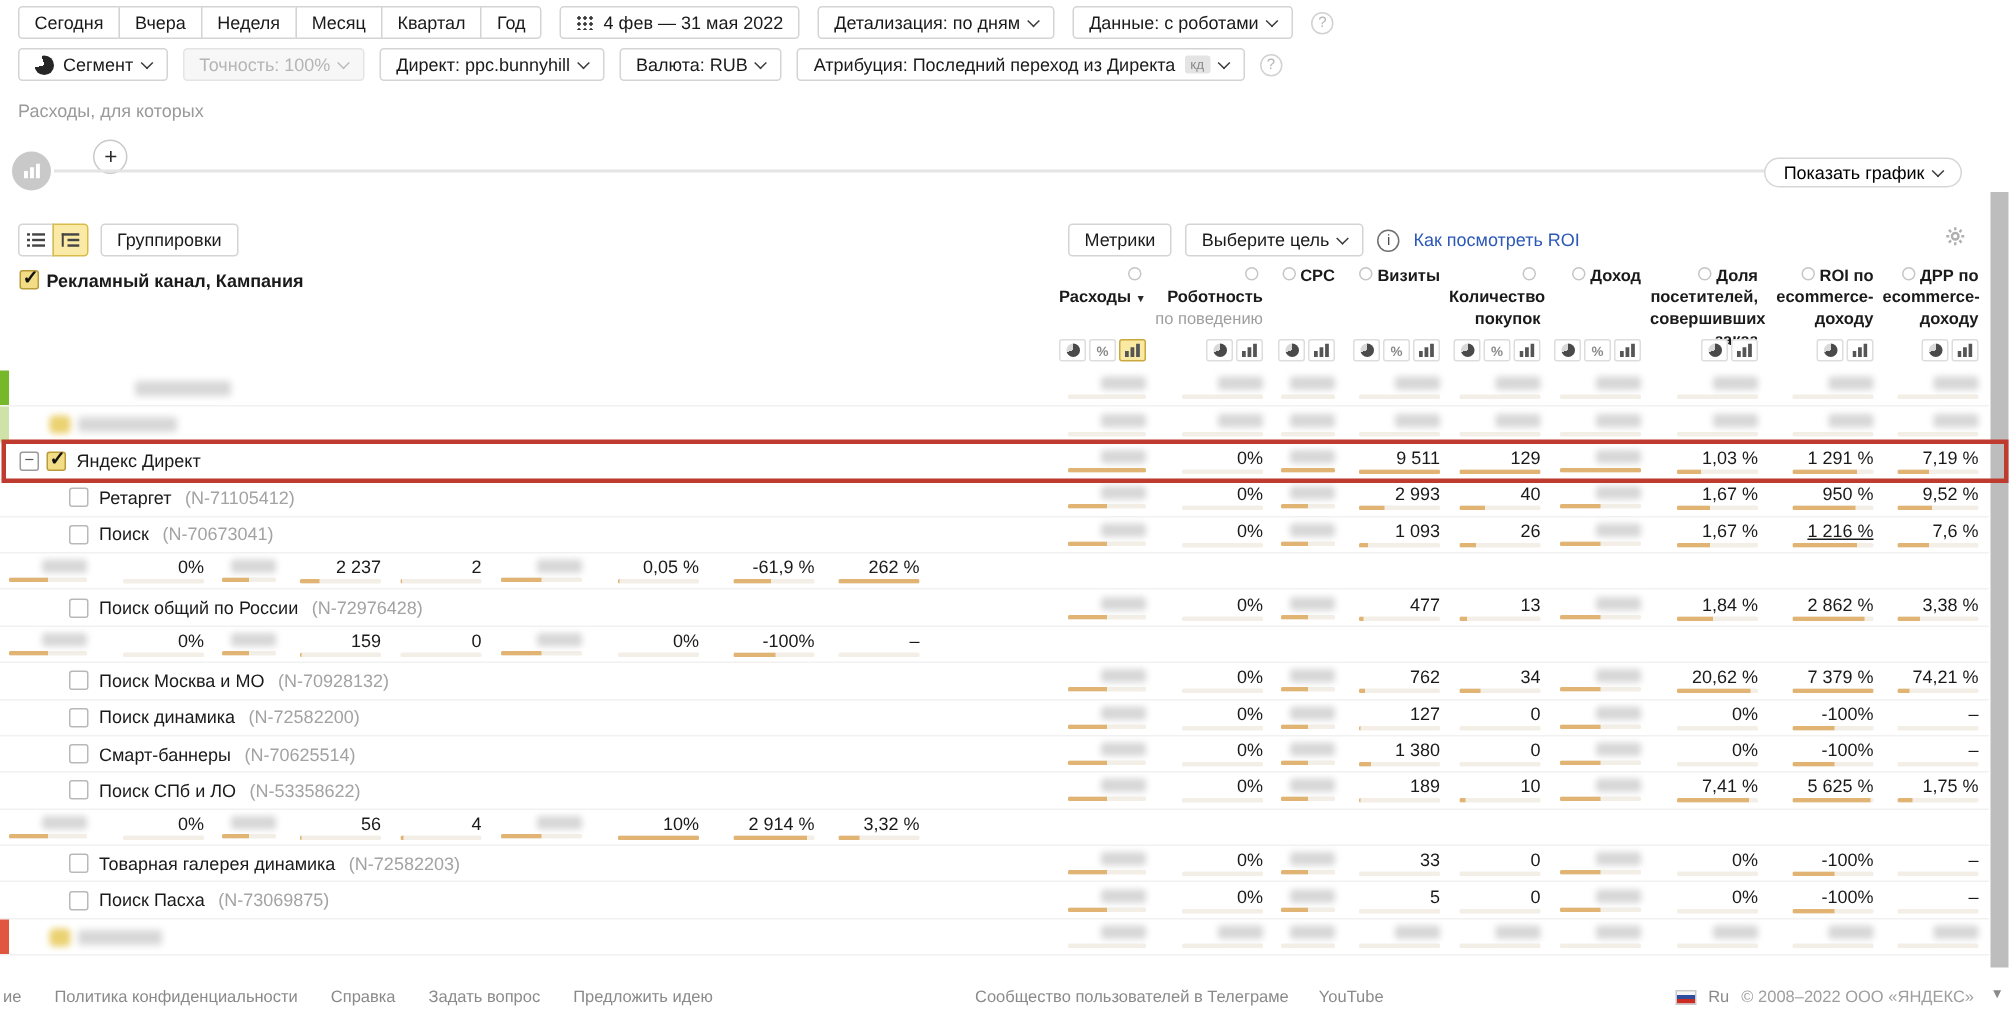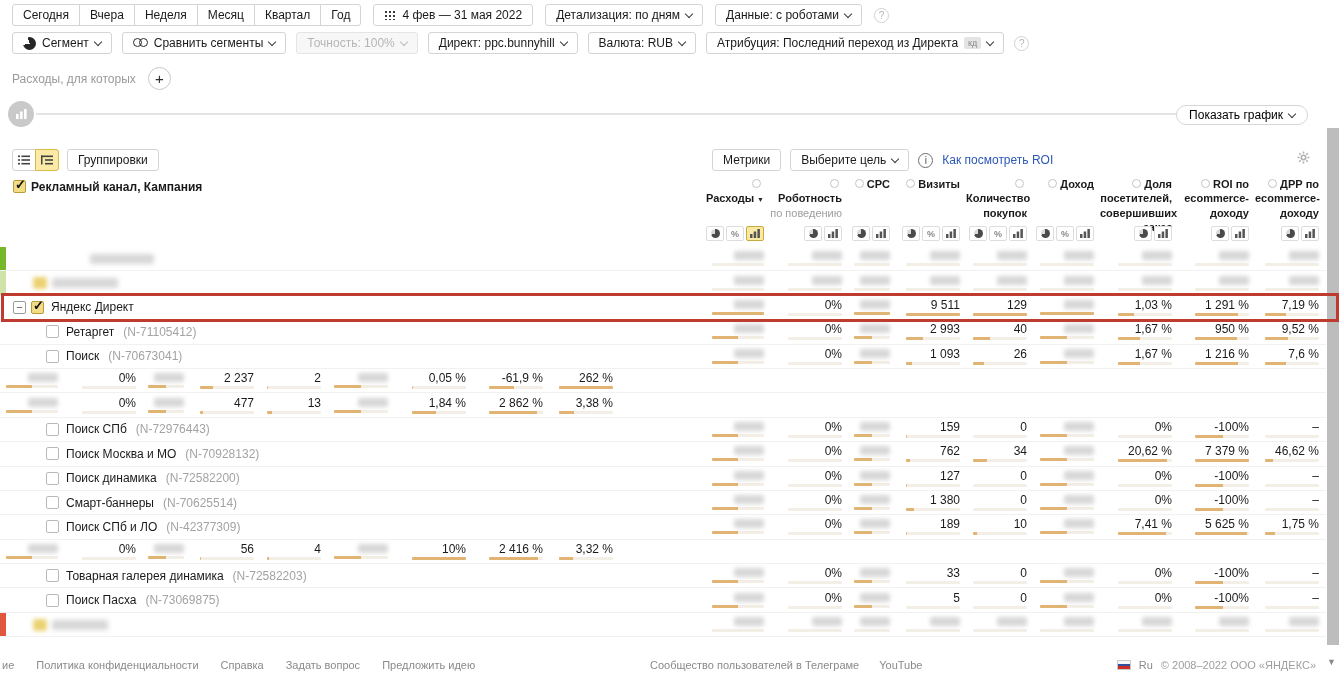--- a/index.html
+++ b/index.html
@@ -29,21 +29,21 @@
              background-image:radial-gradient(circle,#3a3a3a 1px,transparent 1.3px);
              background-size:4px 4px; }
   .pie-seg { width:13px; height:13px; border-radius:50%; flex:none;
              background:conic-gradient(from -15deg,#262626 0 272deg,transparent 272deg); }
   .cmp-ic { position:relative; width:15px; height:12px; flex:none; }
   .cmp-ic::before,.cmp-ic::after { content:''; position:absolute; width:7px; height:7px;
              border:1.5px solid #2b2b2b; border-radius:50%; top:1px; }
   .cmp-ic::before { left:0; } .cmp-ic::after { left:6px; }
 
   
-  #expenses { position:absolute; left:12px; top:67px; display:flex; gap:12px; align-items:center; color:#9a9a9a; }
+  #expenses { position:absolute; left:12px; top:67px; display:flex; gap:12px; align-items:center; color:#9a9a9a;flex-direction:column; }
   .plus { width:23px; height:23px; border-radius:50%; border:1px solid #c9c9c9; background:#fff;
           font-size:15px; color:#2b2b2b; cursor:pointer; display:flex; align-items:center; justify-content:center; }
   .slider-handle { position:absolute; left:8px; top:101px; width:26px; height:26px; border-radius:50%;
           background:#c9c9c9; display:flex; align-items:center; justify-content:center; cursor:pointer; }
   .slider-line { position:absolute; left:36px; right:112px; top:113px; height:2px; background:#e4e4e4; }
   .pill { position:absolute; right:32px; top:105px; height:20px; padding:0 12px; border:1px solid #d6d6d6;
           border-radius:12px; background:#fff; display:flex; gap:6px; align-items:center; font-size:12px; cursor:pointer; }
 
   
   #tabletools { position:absolute; left:12px; right:14px; top:148px; height:24px; display:flex; gap:8px; align-items:center; }
@@ -140,25 +140,20 @@
     <span>Данные: с роботами</span>
     <span class="caret"></span>
   </button>
   <span class="help">?</span>
 </div>
 
 <div id="toolbar2">
   <button class="btn">
     <span class="pie-seg"></span>
     <span>Сегмент</span>
-    <span class="caret"></span>
-  </button>
-  <button class="btn">
-    <span class="cmp-ic"></span>
-    <span>Сравнить сегменты</span>
     <span class="caret"></span>
   </button>
   <button class="btn dis">
     <span>Точность: 100%</span>
     <span class="caret"></span>
   </button>
   <button class="btn">
     <span>Директ: ppc.bunnyhill</span>
     <span class="caret"></span>
   </button>
@@ -701,21 +696,21 @@
         <span class="trk" style="width: 54px;">
           <span class="fill" style="width: 50%;"></span>
         </span>
       </div>
       <div class="ncell" style="width: 78px;">
         <span class="val">1,67 %</span>
         <span class="trk" style="width: 54px;">
           <span class="fill" style="width: 41%;"></span>
         </span>
       </div>
-      <div class="ncell" style="width: 77px;">
+      <div class="ncell" style="width: 77px; text-decoration: underline;">
         <span class="val">1 216 %</span>
         <span class="trk" style="width: 54px;">
           <span class="fill" style="width: 80%;"></span>
         </span>
       </div>
       <div class="ncell" style="width: 70px;">
         <span class="val">7,6 %</span>
         <span class="trk" style="width: 54px;">
           <span class="fill" style="width: 39%;"></span>
         </span>
@@ -767,86 +762,86 @@
       <div class="ncell" style="width: 77px;">
         <span class="val">-61,9 %</span>
         <span class="trk" style="width: 54px;">
           <span class="fill" style="width: 47%;"></span>
         </span>
       </div>
       <div class="ncell" style="width: 70px;">
         <span class="val">262 %</span>
         <span class="trk" style="width: 54px;">
           <span class="fill" style="width: 100%;"></span>
-        </span>
-      </div>
-    </div>
-    <div class="row">
-      <div class="ncell" style="width: 64px;">
-        <span class="blob"></span>
-        <span class="trk" style="width: 52px;">
-          <span class="fill" style="width: 50%;"></span>
-        </span>
-      </div>
-      <div class="ncell" style="width: 78px;">
-        <span class="val">0%</span>
-        <span class="trk" style="width: 54px;">
-          <span class="fill" style="width: 0%;"></span>
-        </span>
-      </div>
-      <div class="ncell" style="width: 48px;">
-        <span class="blob"></span>
-        <span class="trk" style="width: 36px;">
-          <span class="fill" style="width: 50%;"></span>
-        </span>
-      </div>
-      <div class="ncell" style="width: 70px;">
-        <span class="val">477</span>
-        <span class="trk" style="width: 54px;">
-          <span class="fill" style="width: 5%;"></span>
-        </span>
-      </div>
-      <div class="ncell" style="width: 67px;">
-        <span class="val">13</span>
-        <span class="trk" style="width: 54px;">
-          <span class="fill" style="width: 10%;"></span>
-        </span>
-      </div>
-      <div class="ncell" style="width: 67px;">
-        <span class="blob"></span>
-        <span class="trk" style="width: 54px;">
-          <span class="fill" style="width: 50%;"></span>
-        </span>
-      </div>
-      <div class="ncell" style="width: 78px;">
-        <span class="val">1,84 %</span>
-        <span class="trk" style="width: 54px;">
-          <span class="fill" style="width: 44%;"></span>
-        </span>
-      </div>
-      <div class="ncell" style="width: 77px;">
-        <span class="val">2 862 %</span>
-        <span class="trk" style="width: 54px;">
-          <span class="fill" style="width: 89%;"></span>
-        </span>
-      </div>
-      <div class="ncell" style="width: 70px;">
-        <span class="val">3,38 %</span>
-        <span class="trk" style="width: 54px;">
-          <span class="fill" style="width: 27%;"></span>
         </span>
       </div>
     </div>
     <div class="row">
       <div class="name-cell">
         <span class="indent"></span>
         <span class="cb"></span>
-        <span class="rname">Поиск СПб</span>
-        <span class="rid">(N-72976443)</span>
-      </div>
+        <span class="rname">Поиск общий по России</span>
+        <span class="rid">(N-72976428)</span>
+      </div>
+      <div class="ncell" style="width: 64px;">
+        <span class="blob"></span>
+        <span class="trk" style="width: 52px;">
+          <span class="fill" style="width: 50%;"></span>
+        </span>
+      </div>
+      <div class="ncell" style="width: 78px;">
+        <span class="val">0%</span>
+        <span class="trk" style="width: 54px;">
+          <span class="fill" style="width: 0%;"></span>
+        </span>
+      </div>
+      <div class="ncell" style="width: 48px;">
+        <span class="blob"></span>
+        <span class="trk" style="width: 36px;">
+          <span class="fill" style="width: 50%;"></span>
+        </span>
+      </div>
+      <div class="ncell" style="width: 70px;">
+        <span class="val">477</span>
+        <span class="trk" style="width: 54px;">
+          <span class="fill" style="width: 5%;"></span>
+        </span>
+      </div>
+      <div class="ncell" style="width: 67px;">
+        <span class="val">13</span>
+        <span class="trk" style="width: 54px;">
+          <span class="fill" style="width: 10%;"></span>
+        </span>
+      </div>
+      <div class="ncell" style="width: 67px;">
+        <span class="blob"></span>
+        <span class="trk" style="width: 54px;">
+          <span class="fill" style="width: 50%;"></span>
+        </span>
+      </div>
+      <div class="ncell" style="width: 78px;">
+        <span class="val">1,84 %</span>
+        <span class="trk" style="width: 54px;">
+          <span class="fill" style="width: 44%;"></span>
+        </span>
+      </div>
+      <div class="ncell" style="width: 77px;">
+        <span class="val">2 862 %</span>
+        <span class="trk" style="width: 54px;">
+          <span class="fill" style="width: 89%;"></span>
+        </span>
+      </div>
+      <div class="ncell" style="width: 70px;">
+        <span class="val">3,38 %</span>
+        <span class="trk" style="width: 54px;">
+          <span class="fill" style="width: 27%;"></span>
+        </span>
+      </div>
+    </div>
+    <div class="row">
       <div class="ncell" style="width: 64px;">
         <span class="blob"></span>
         <span class="trk" style="width: 52px;">
           <span class="fill" style="width: 50%;"></span>
         </span>
       </div>
       <div class="ncell" style="width: 78px;">
         <span class="val">0%</span>
         <span class="trk" style="width: 54px;">
           <span class="fill" style="width: 0%;"></span>
@@ -944,21 +939,21 @@
           <span class="fill" style="width: 91%;"></span>
         </span>
       </div>
       <div class="ncell" style="width: 77px;">
         <span class="val">7 379 %</span>
         <span class="trk" style="width: 54px;">
           <span class="fill" style="width: 100%;"></span>
         </span>
       </div>
       <div class="ncell" style="width: 70px;">
-        <span class="val">46,62 %</span>
+        <span class="val">74,21 %</span>
         <span class="trk" style="width: 54px;">
           <span class="fill" style="width: 15%;"></span>
         </span>
       </div>
     </div>
     <div class="row">
       <div class="name-cell">
         <span class="indent"></span>
         <span class="cb"></span>
         <span class="rname">Поиск динамика</span>
@@ -1079,21 +1074,21 @@
         <span class="trk" style="width: 54px;">
           <span class="fill" style="width: 0%;"></span>
         </span>
       </div>
     </div>
     <div class="row">
       <div class="name-cell">
         <span class="indent"></span>
         <span class="cb"></span>
         <span class="rname">Поиск СПб и ЛО</span>
-        <span class="rid">(N-42377309)</span>
+        <span class="rid">(N-53358622)</span>
       </div>
       <div class="ncell" style="width: 64px;">
         <span class="blob"></span>
         <span class="trk" style="width: 52px;">
           <span class="fill" style="width: 50%;"></span>
         </span>
       </div>
       <div class="ncell" style="width: 78px;">
         <span class="val">0%</span>
         <span class="trk" style="width: 54px;">
@@ -1180,21 +1175,21 @@
           <span class="fill" style="width: 50%;"></span>
         </span>
       </div>
       <div class="ncell" style="width: 78px;">
         <span class="val">10%</span>
         <span class="trk" style="width: 54px;">
           <span class="fill" style="width: 100%;"></span>
         </span>
       </div>
       <div class="ncell" style="width: 77px;">
-        <span class="val">2 416 %</span>
+        <span class="val">2 914 %</span>
         <span class="trk" style="width: 54px;">
           <span class="fill" style="width: 90%;"></span>
         </span>
       </div>
       <div class="ncell" style="width: 70px;">
         <span class="val">3,32 %</span>
         <span class="trk" style="width: 54px;">
           <span class="fill" style="width: 26%;"></span>
         </span>
       </div>

